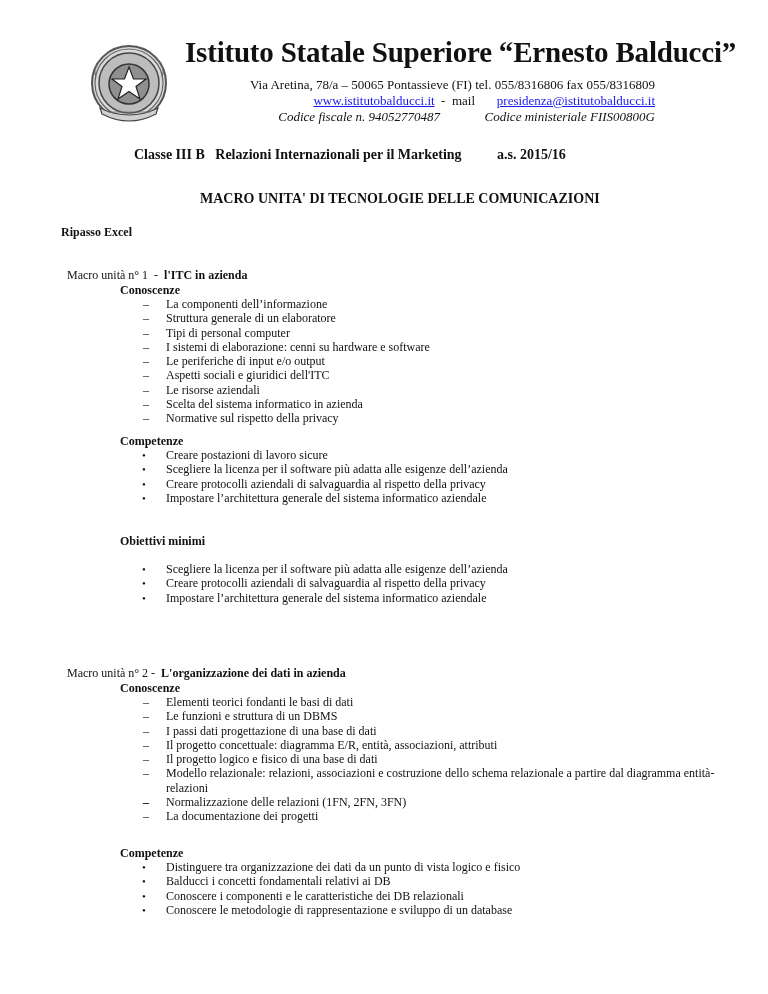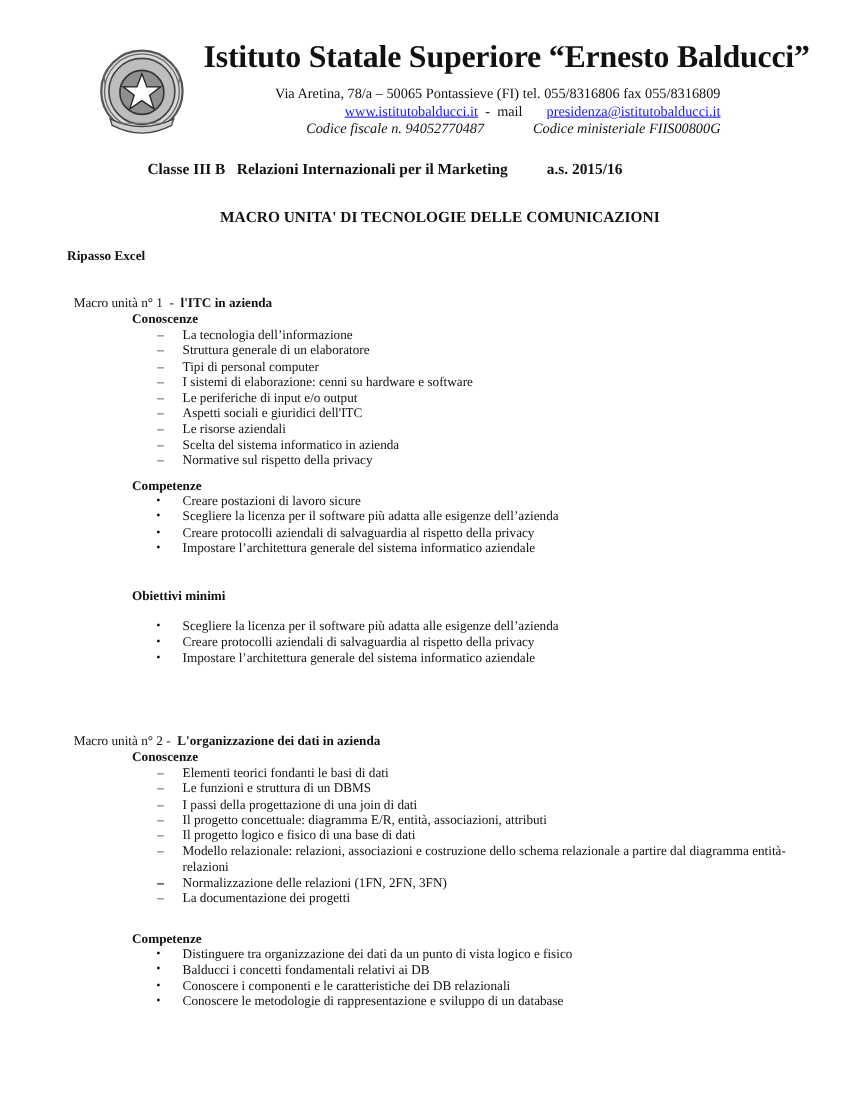--- a/index.html
+++ b/index.html
@@ -80,21 +80,21 @@
 <div id="main-title" class="abs sans">MACRO UNITA' DI TECNOLOGIE DELLE COMUNICAZIONI</div>
 
 <div id="ripasso" class="abs sans txt b">Ripasso Excel</div>
 
 <div id="macro1" class="abs sans txt macro" style="white-space:pre;">
   <span>Macro unità n° 1  -  </span><span class="b">l'ITC in azienda</span>
 </div>
 
 <div class="abs sans txt section-head" style="top:283px;">Conoscenze</div>
 <ul class="abs sans txt list dash" style="top:297px;">
-  <li><span class="mark">–</span><span>La tecnologia dell’informazione</span></li>
+  <li><span class="mark">–</span><span>La componenti dell’informazione</span></li>
   <li><span class="mark">–</span><span>Struttura generale di un elaboratore</span></li>
   <li><span class="mark">–</span><span>Tipi di personal computer</span></li>
   <li><span class="mark">–</span><span>I sistemi di elaborazione: cenni su hardware e software</span></li>
   <li><span class="mark">–</span><span>Le periferiche di input e/o output</span></li>
   <li><span class="mark">–</span><span>Aspetti sociali e giuridici dell'ITC</span></li>
   <li><span class="mark">–</span><span>Le risorse aziendali</span></li>
   <li><span class="mark">–</span><span>Scelta del sistema informatico in azienda</span></li>
   <li><span class="mark">–</span><span>Normative sul rispetto della privacy</span></li>
 </ul>
 
@@ -114,21 +114,21 @@
 </ul>
 
 <div id="macro2" class="abs sans txt macro" style="white-space:pre;">
   <span>Macro unità n° 2 -  </span><span class="b">L'organizzazione dei dati in azienda</span>
 </div>
 
 <div class="abs sans txt section-head" style="top:681px;">Conoscenze</div>
 <ul class="abs sans txt list dash" style="top:695px;">
   <li><span class="mark">–</span><span>Elementi teorici fondanti le basi di dati</span></li>
   <li><span class="mark">–</span><span>Le funzioni e struttura di un DBMS</span></li>
-  <li><span class="mark">–</span><span>I passi della progettazione di una join di dati</span></li>
+  <li><span class="mark">–</span><span>I passi dati progettazione di una base di dati</span></li>
   <li><span class="mark">–</span><span>Il progetto concettuale: diagramma E/R, entità, associazioni, attributi</span></li>
   <li><span class="mark">–</span><span>Il progetto logico e fisico di una base di dati</span></li>
   <li class="wrap"><span class="mark">–</span><span>Modello relazionale: relazioni, associazioni e costruzione dello schema relazionale a partire dal diagramma entità-relazioni</span></li>
   <li><span class="mark">–</span></li>
   <li><span class="mark">–</span><span>Normalizzazione delle relazioni (1FN, 2FN, 3FN)</span></li>
   <li><span class="mark">–</span><span>La documentazione dei progetti</span></li>
 </ul>
 
 <div class="abs sans txt section-head" style="top:846px;">Competenze</div>
 <ul class="abs sans txt list bullet" style="top:860px;">

